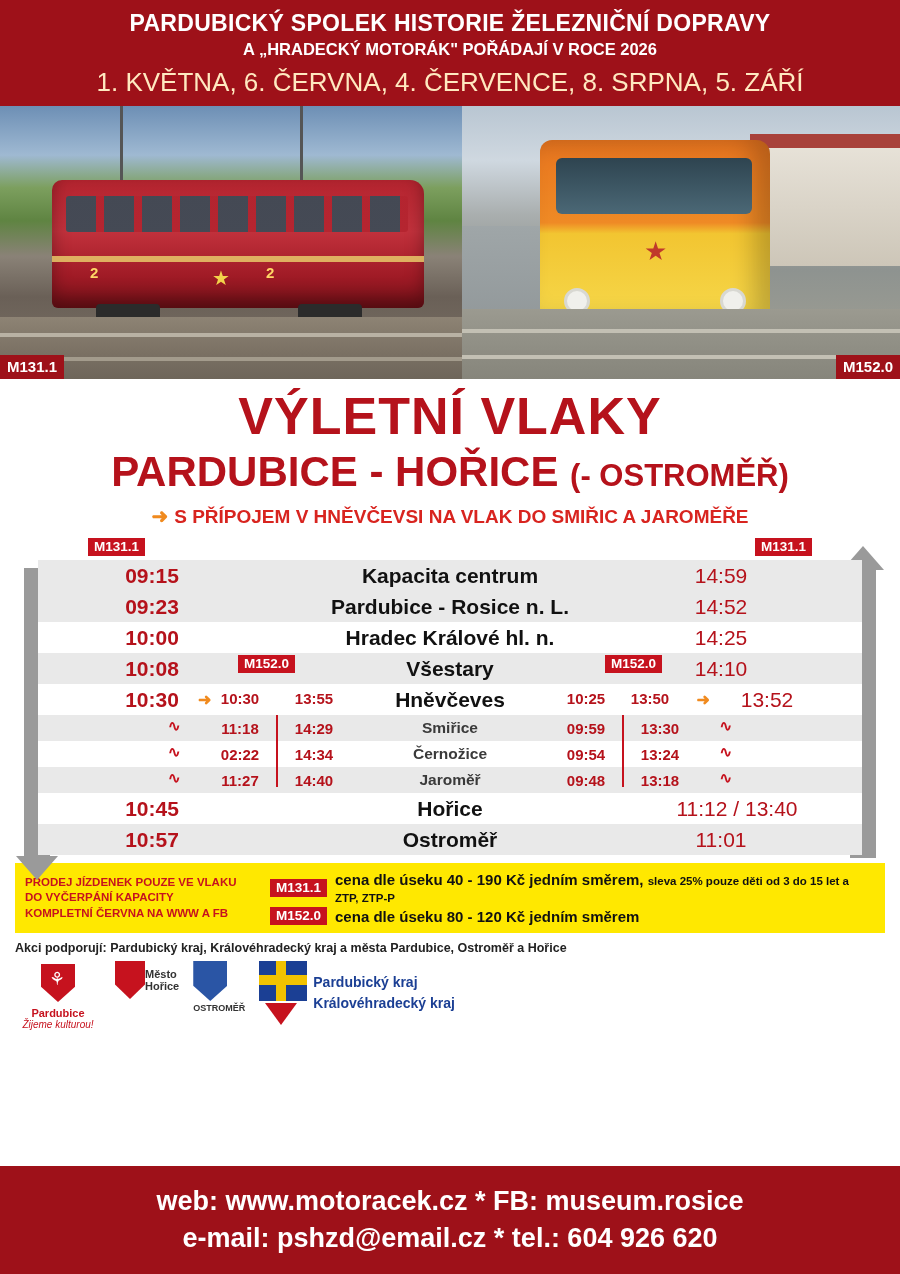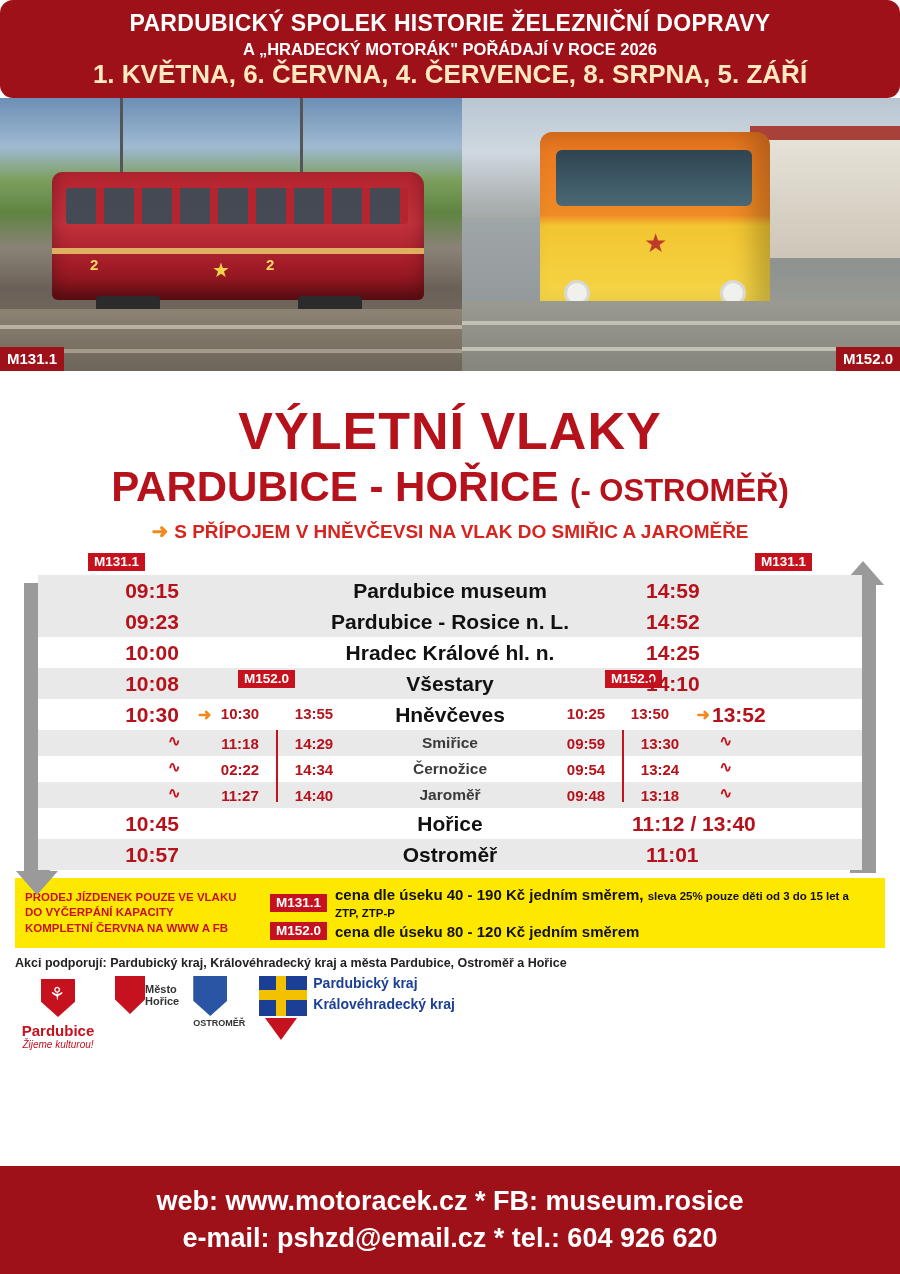--- a/index.html
+++ b/index.html
@@ -9,25 +9,24 @@
     background: #ffffff;
     overflow: hidden;
     position: relative;
   }
   
   .top-banner {
     background: #9e1119;
     color: #ffffff;
     text-align: center;
     padding: 10px 0 8px 0;
-    border-radius: 13px;
   }
   .tb-l1 { font-size: 23px; font-weight: bold; letter-spacing: 0.3px; }
   .tb-l2 { font-size: 16.5px; font-weight: bold; margin-top: 3px; }
-  .tb-l3 { font-size: 26px; font-weight: bold; color: #ffe9c0; margin-top: 0; }
+  .tb-l3 { font-size: 26px; font-weight: normal; color: #ffe9c0; margin-top: 8px; }
 
   
   .photos { display: flex; width: 900px; height: 273px; }
   .photo { position: relative; overflow: hidden; }
   .photo.left { width: 462px; height: 273px;
      background:
        linear-gradient(to bottom, #6d8fb5 0%, #9fb9d2 18%, #7c9f5e 30%, #5f8442 42%, #8a8277 55%, #6a6057 70%, #7c7468 100%);
   }
   .photo.right { width: 438px; height: 273px;
      background:
@@ -109,21 +108,21 @@
   }
   .tracks-r:before { top: 20px; } .tracks-r:after { top: 46px; }
   .photo-tag {
     position: absolute; bottom: 0; background: #9e1119; color: #fff;
     font-size: 15px; font-weight: bold; padding: 3px 7px 4px 7px;
   }
   .photo-tag.l { left: 0; }
   .photo-tag.r { right: 0; }
 
   
-  .titles { text-align: center; padding-top: 30px; }
+  .titles { text-align: center; padding-top: 7px; }
   .t-main {
     color: #b5121b; font-size: 52px; font-weight: bold; letter-spacing: 1px;
   }
   .t-route {
     color: #b5121b; font-size: 42px; font-weight: bold; margin-top: 2px;
   }
   .t-route .small { font-size: 31px; }
   .t-note {
     color: #d8241f; font-size: 19px; font-weight: bold; margin-top: 8px;
   }
@@ -154,22 +153,22 @@
   table.tt { width: 824px; margin: 0 auto; border-collapse: collapse; }
   table.tt td { padding: 0; }
   .row { position: relative; height: 31px; }
   .row.alt { background: #e9e9e9; }
   .row.plain { background: #ffffff; }
   .row .ltime {
     position: absolute; left: 66px; top: 4px; width: 96px; text-align: center;
     color: #b5121b; font-size: 21px; font-weight: bold;
   }
   .row .rtime {
-    position: absolute; right: 66px; top: 4px; width: 150px; text-align: left;
-    color: #b5121b; font-size: 21px; font-weight: bold;
+    position: absolute; right: 66px; top: 4px; width: 150px; text-align: center;
+    color: #b5121b; font-size: 21px; font-weight: normal;
   }
   .row .station {
     position: absolute; left: 0; right: 0; top: 4px; text-align: center;
     color: #111; font-size: 21px; font-weight: bold;
   }
   
   .row.branch { height: 26px; }
   .row.branch .station { font-size: 15.5px; top: 4px; color: #3a3a3a; }
   .row.branch .b-l1, .row.branch .b-l2, .row.branch .b-r1, .row.branch .b-r2 {
     position: absolute; top: 5px; font-size: 15px; font-weight: bold; color: #b5121b; width: 60px; text-align: center;
@@ -202,21 +201,21 @@
   .logos-row { display: flex; margin-top: 6px; align-items: flex-start; }
   .logos { display: flex; gap: 14px; align-items: flex-start; width: 500px; }
   .logo-box { text-align: center; font-size: 9px; color: #333; }
   .lion {
     width: 86px; height: 44px; background: #fff; border: 1px solid #fff;
     display: flex; align-items: center; justify-content: center;
   }
   .lion-shield { width: 34px; height: 38px; background: #c6121e;
     clip-path: polygon(0 0,100% 0,100% 60%,50% 100%,0 60%); position: relative; }
   .lion-shield:after { content: "⚘"; position: absolute; left: 8px; top: 4px; color: #fff; font-size: 18px; }
-  .pardubice-txt { color: #c6121e; font-size: 15px; font-weight: bold; margin-top: 2px; }
+  .pardubice-txt { color: #c6121e; font-size: 11px; font-weight: bold; margin-top: 2px; }
   .pardubice-sub { color: #c6121e; font-size: 10px; font-style: italic; }
   .horice-shield { width: 30px; height: 38px; background: #c6121e;
     clip-path: polygon(0 0,100% 0,100% 62%,50% 100%,0 62%); }
   .horice-wrap { display: flex; align-items: center; gap: 0; }
   .ostromer-shield { width: 34px; height: 40px; background: #2a55a5;
     clip-path: polygon(0 0,100% 0,100% 62%,50% 100%,0 62%); }
   .pk-logo { width: 48px; height: 40px; background: #1b3f94; position: relative; }
   .pk-logo:before { content:""; position:absolute; left:0; top:14px; width:100%; height:10px; background:#f2c200; }
   .pk-logo:after { content:""; position:absolute; left:17px; top:0; width:10px; height:100%; background:#f2c200; }
   .pk-text { color: #1b3f94; font-size: 14px; font-weight: bold; line-height: 1.1; }
@@ -297,21 +296,21 @@
     <span class="tag-red right-tag">M131.1</span>
   </div>
 
   <table class="tt">
       <tbody>
 
     <tr>
           <td>
       <div class="row alt">
         <div class="ltime">09:15</div>
-        <div class="station">Pardubice museum</div>
+        <div class="station">Kapacita centrum</div>
         <div class="rtime">14:59</div>
       </div>
     </td>
         </tr>
 
 
     <tr>
           <td>
       <div class="row alt">
         <div class="ltime">09:23</div>
@@ -468,21 +467,21 @@
           <div style="font-size:11px;font-weight:bold">Město</div>
           <div style="font-size:11px;font-weight:bold">Hořice</div>
         </div>
       </div>
 
       <div class="logo-box">
         <div class="ostromer-shield"></div>
         <div style="font-size:9px;font-weight:bold;margin-top:2px">OSTROMĚŘ</div>
       </div>
 
-      <div class="logo-box" style="display:flex;gap:6px;align-items:flex-start">
+      <div class="logo-box" style="display:flex;gap:6px;align-items:center">
         <div>
           <div class="pk-logo"></div>
           <div class="khk-arrow"></div>
         </div>
         <div style="text-align:left">
           <div class="pk-text">Pardubický kraj</div>
           <div class="khk-text">Královéhradecký kraj</div>
         </div>
       </div>
 

